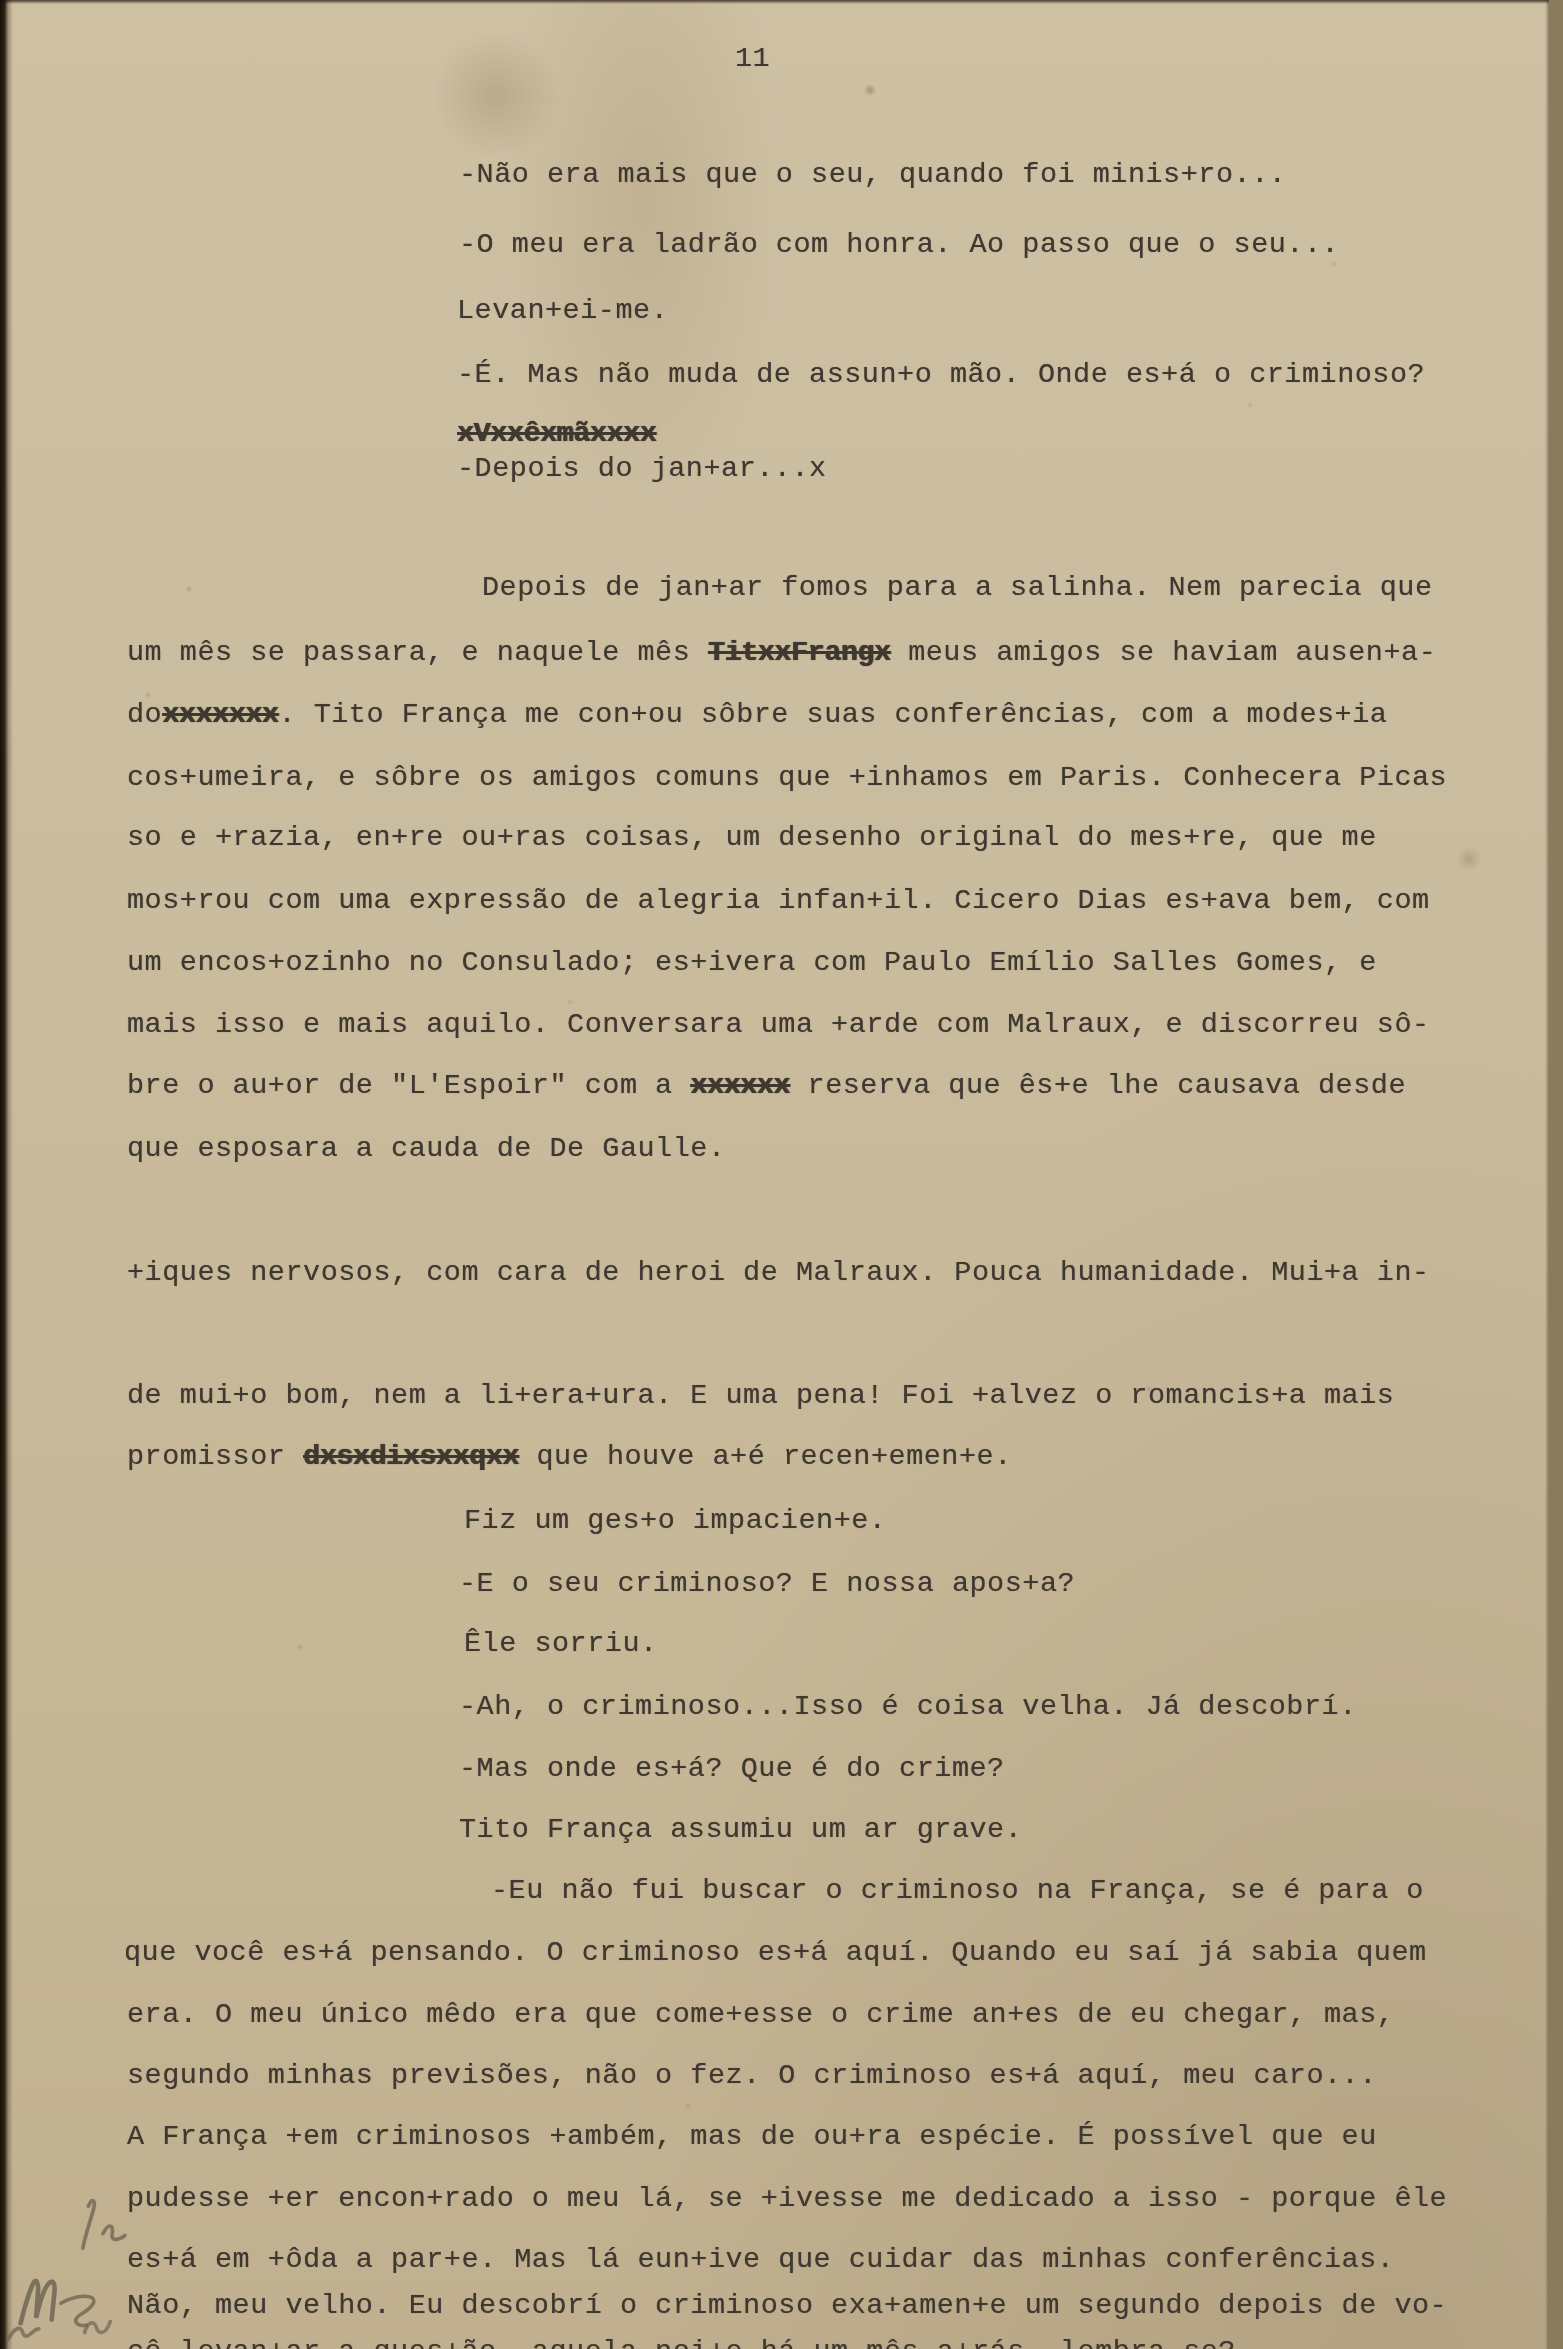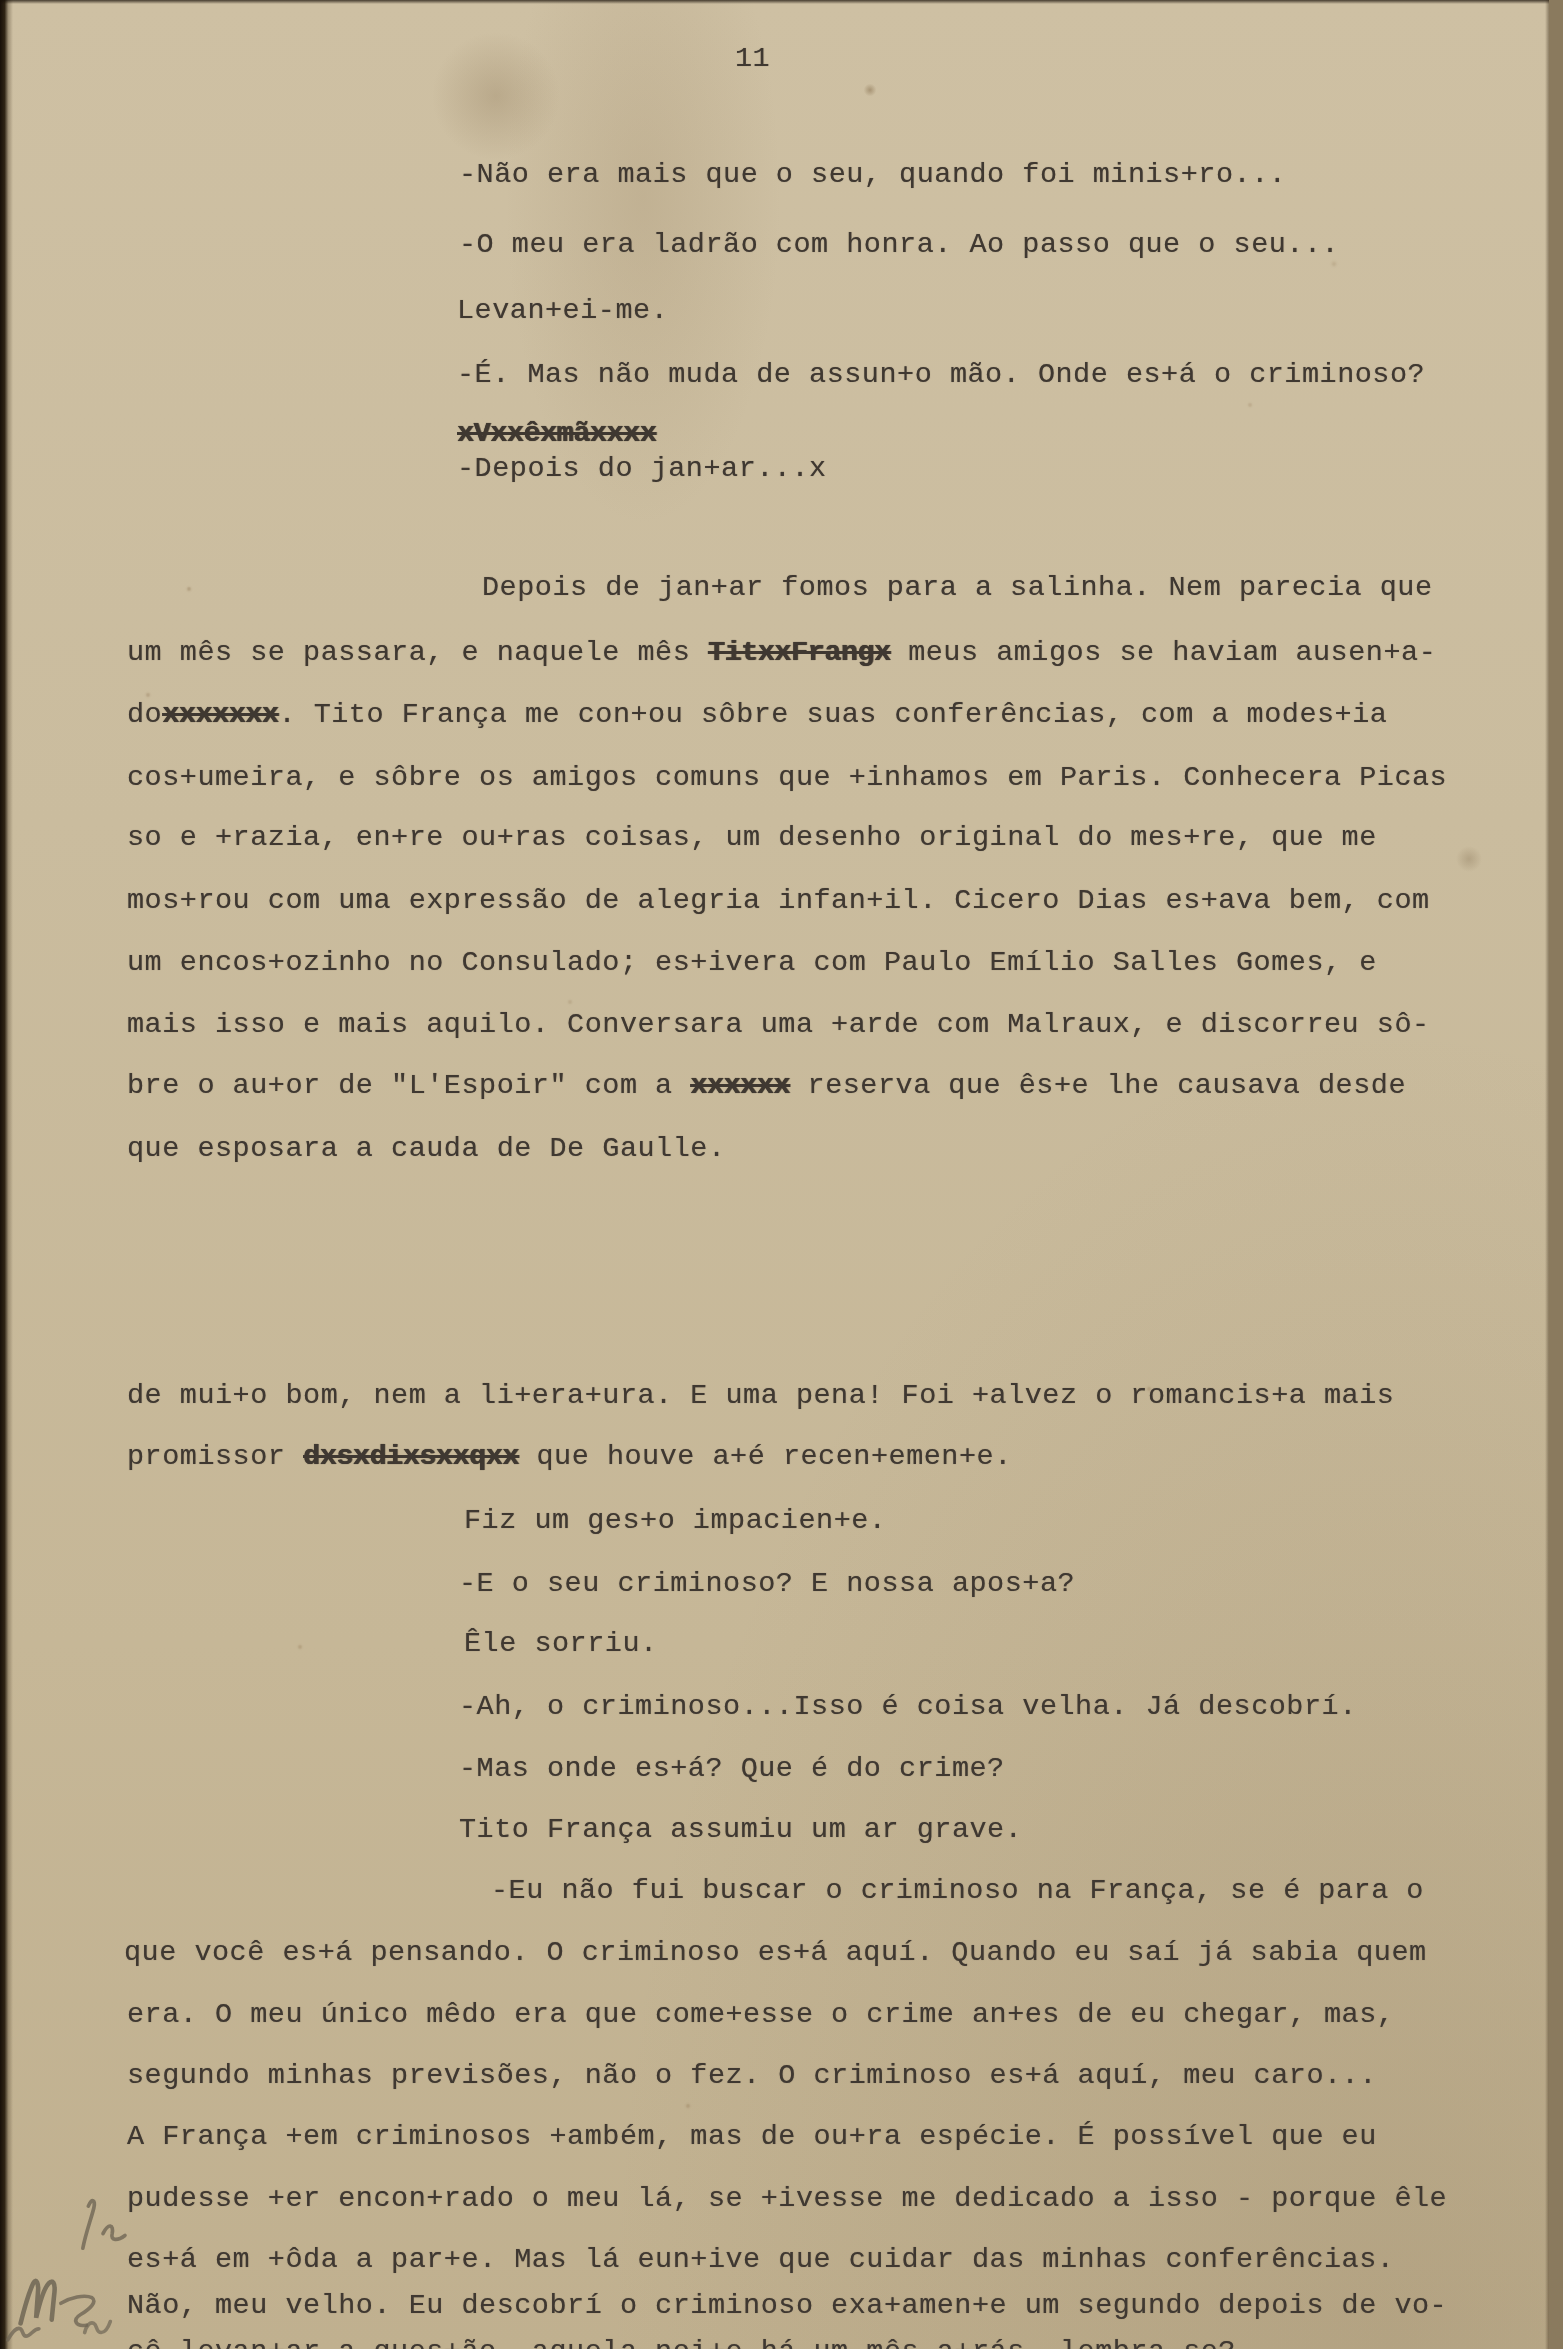--- a/index.html
+++ b/index.html
@@ -75,20 +75,21 @@
       <div class="line" style="left: 482px; top: 569px;"><span>Depois de jan+ar fomos para a salinha. Nem parecia que</span></div>
       <div class="line" style="left: 127px; top: 634px;"><span>um mês se passara, e naquele mês </span><span class="strike">TitxxFrangx</span><span> meus amigos se haviam ausen+a-</span></div>
       <div class="line" style="left: 127px; top: 696px;"><span>do</span><span class="strike">xxxxxxx</span><span>. Tito França me con+ou sôbre suas conferências, com a modes+ia</span></div>
       <div class="line" style="left: 127px; top: 759px;"><span>cos+umeira, e sôbre os amigos comuns que +inhamos em Paris. Conhecera Picas</span></div>
       <div class="line" style="left: 127px; top: 819px; text-align: right;"><span>so e +razia, en+re ou+ras coisas, um desenho original do mes+re, que me</span></div>
       <div class="line" style="left: 127px; top: 882px;"><span>mos+rou com uma expressão de alegria infan+il. Cicero Dias es+ava bem, com</span></div>
       <div class="line" style="left: 127px; top: 944px;"><span>um encos+ozinho no Consulado; es+ivera com Paulo Emílio Salles Gomes, e</span></div>
       <div class="line" style="left: 127px; top: 1006px;"><span>mais isso e mais aquilo. Conversara uma +arde com Malraux, e discorreu sô-</span></div>
       <div class="line" style="left: 127px; top: 1067px;"><span>bre o au+or de "L'Espoir" com a </span><span class="strike">xxxxxx</span><span> reserva que ês+e lhe causava desde</span></div>
       <div class="line" style="left: 127px; top: 1130px;"><span>que esposara a cauda de De Gaulle.</span></div>
+      <div class="line" style="left: 127px; top: 1254px;"><span>+iques nervosos, com cara de heroi de Malraux. Pouca humanidade. Mui+a in-</span></div>
       <div class="line" style="left: 127px; top: 1377px;"><span>de mui+o bom, nem a li+era+ura. E uma pena! Foi +alvez o romancis+a mais</span></div>
       <div class="line" style="left: 127px; top: 1438px;"><span>promissor </span><span class="strike">dxsxdixsxxqxx</span><span> que houve a+é recen+emen+e.</span></div>
       <div class="line" style="left: 464px; top: 1502px;"><span>Fiz um ges+o impacien+e.</span></div>
       <div class="line" style="left: 459px; top: 1565px;"><span>-E o seu criminoso? E nossa apos+a?</span></div>
       <div class="line" style="left: 464px; top: 1625px;"><span>Êle sorriu.</span></div>
       <div class="line" style="left: 459px; top: 1688px;"><span>-Ah, o criminoso...Isso é coisa velha. Já descobrí.</span></div>
       <div class="line" style="left: 459px; top: 1750px;"><span>-Mas onde es+á? Que é do crime?</span></div>
       <div class="line" style="left: 459px; top: 1811px;"><span>Tito França assumiu um ar grave.</span></div>
       <div class="line" style="left: 491px; top: 1872px;"><span>-Eu não fui buscar o criminoso na França, se é para o</span></div>
       <div class="line" style="left: 124px; top: 1934px;"><span>que você es+á pensando. O criminoso es+á aquí. Quando eu saí já sabia quem</span></div>

